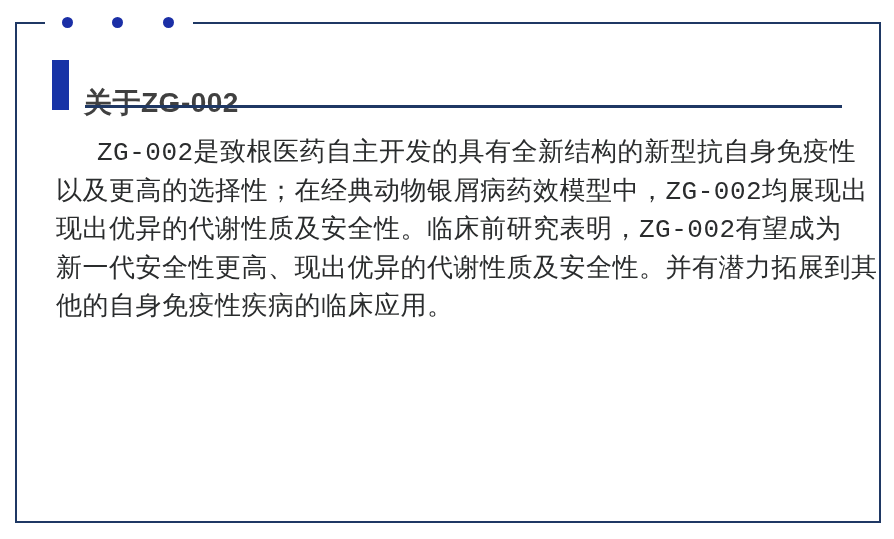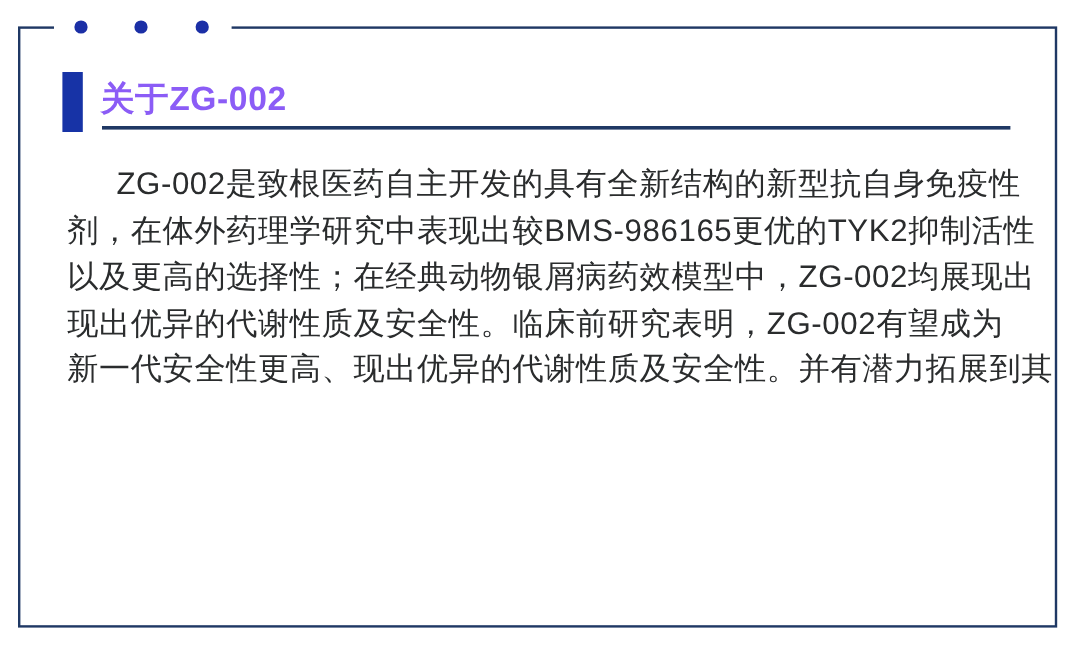--- a/index.html
+++ b/index.html
@@ -57,37 +57,37 @@
   }
   .body-text {
     position:absolute;
     left:56px; top:134px;
     width:792px;
     font-size:26px;
     line-height:38.5px;
     color:#2a2c2d;
     letter-spacing:0.5px;
   }
-  .body-text .line { white-space:nowrap; }
+  .body-text .line { white-space:nowrap;font-family:Liberation Mono, monospace; }
   .body-text .line.indent { padding-left:41px; }
 </style>
 </head>
 <body>
 
 <div class="frame" style="border-color: rgb(31, 56, 100);"></div>
 
 <div class="top-border-gap"></div>
 
 <div class="dot dot-1" style="background: rgb(27, 47, 166);"></div>
 <div class="dot dot-2" style="background: rgb(27, 47, 166);"></div>
 <div class="dot dot-3" style="background: rgb(27, 47, 166);"></div>
 
 <div class="title-accent-bar" style="background: rgb(23, 51, 166);"></div>
-<h1 class="section-title" style="color: #8b5cf6;">关于ZG-002</h1>
+<h1 class="section-title" style="color: #404040; margin-top: 20px;">关于ZG-002</h1>
 <div class="title-underline" style="background: rgb(31, 56, 100);"></div>
 
 <div class="body-text" style="color: rgb(42, 44, 45);">
   <div class="line indent">ZG-002是致根医药自主开发的具有全新结构的新型抗自身免疫性</div>
-  <div class="line">剂，在体外药理学研究中表现出较BMS-986165更优的TYK2抑制活性</div>
   <div class="line">以及更高的选择性；在经典动物银屑病药效模型中，ZG-002均展现出</div>
   <div class="line">现出优异的代谢性质及安全性。临床前研究表明，ZG-002有望成为</div>
   <div class="line">新一代安全性更高、现出优异的代谢性质及安全性。并有潜力拓展到其</div>
+  <div class="line">他的自身免疫性疾病的临床应用。</div>
 </div>
 
 </body></html>

